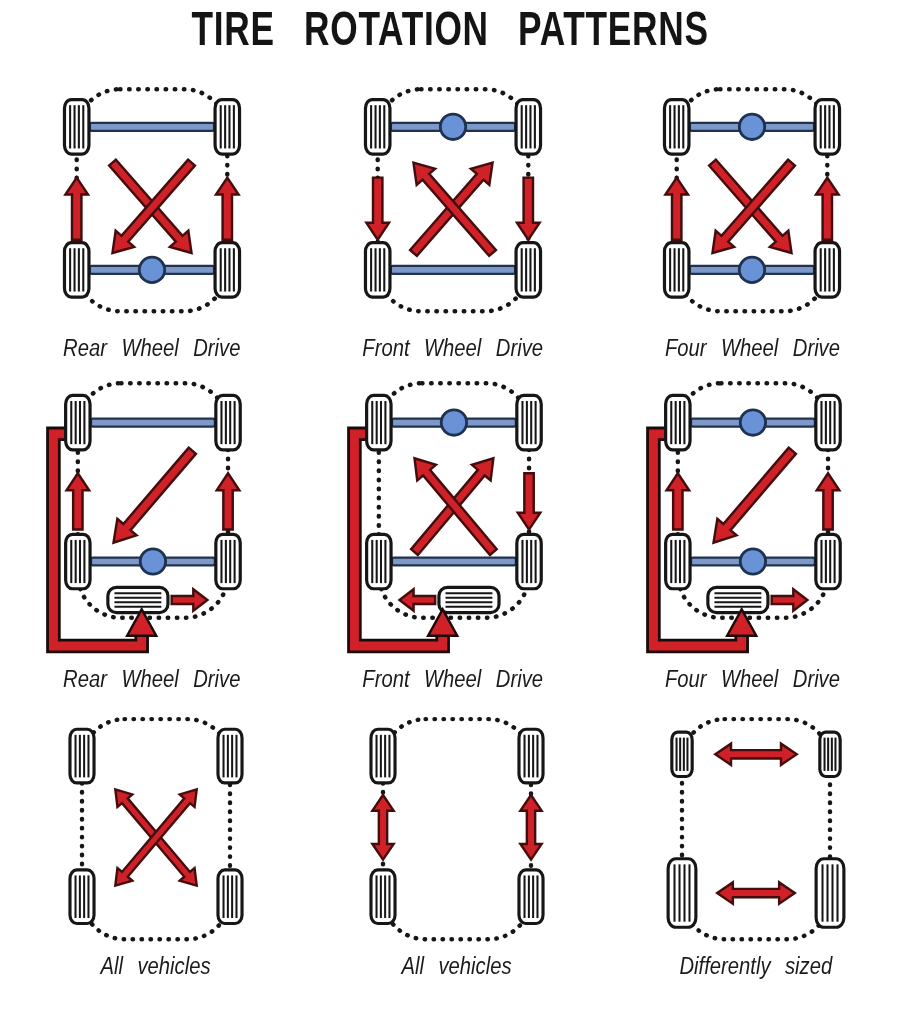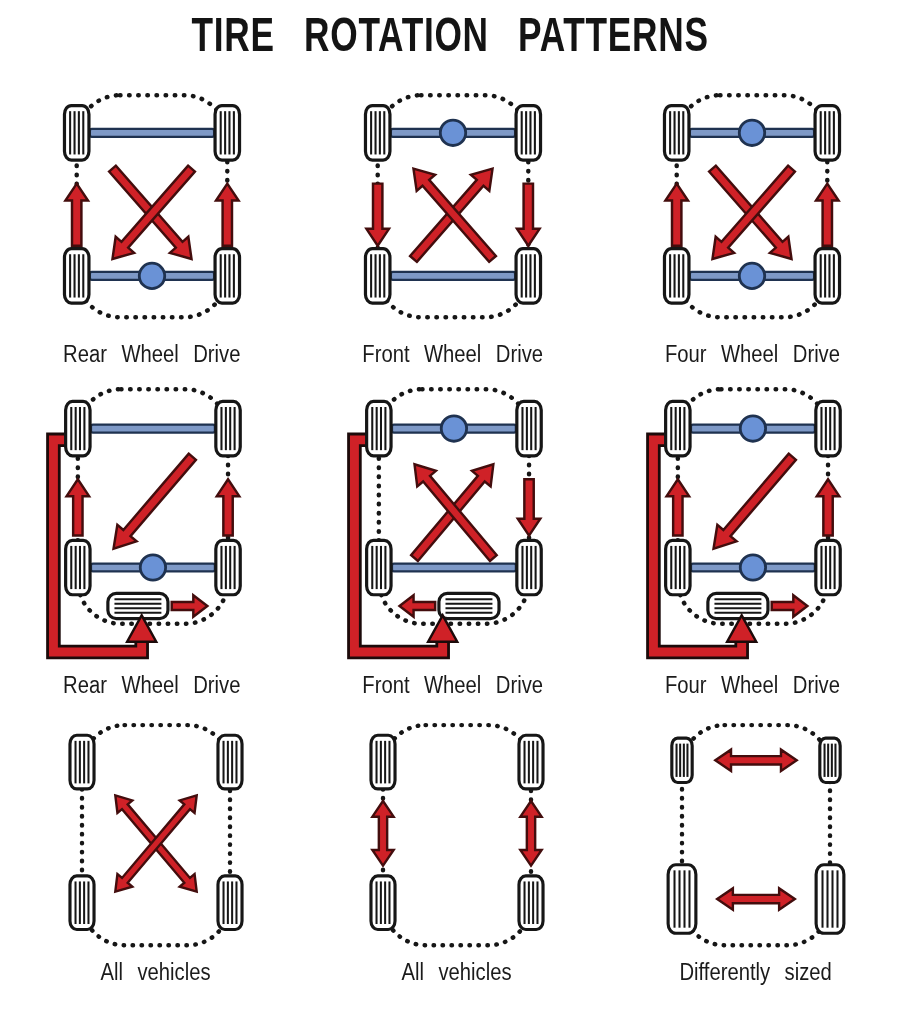--- a/index.html
+++ b/index.html
@@ -1,29 +1,30 @@
 <!DOCTYPE html>
 <html><head>
 <meta charset="utf-8">
 <style>
   html,body{margin:0;padding:0;background:#ffffff;}
   .page{
     position:relative;width:901px;height:1024px;background:#ffffff;
     font-family:"Liberation Sans",sans-serif;overflow:hidden;
   }
-  .title-wrap{width:901px;text-align:center;margin-top:6px;height:62px;}
+  .title-wrap{width:901px;text-align:center;height:62px;}
   .page-title{
     display:inline-block;font-size:49px;font-weight:800;color:#141414;
     transform:scaleX(0.72);transform-origin:center;letter-spacing:1px;word-spacing:26px;
     white-space:nowrap;
   }
   .grid{
     display:grid;width:847px;
     grid-template-columns:303px 300px 298px;
     grid-template-rows:300px 332px 306px;
+    font-style:italic;
   }
   .cell{
     margin:0;display:flex;flex-direction:column;align-items:center;
     justify-content:flex-start;
   }
   .cell.row1{padding-top:14px;}
   .cell.row2{padding-top:8px;}
   .cell.row3{padding-top:14px;padding-left:8px;}
   .caption{
     font-size:23px;color:#1b1b1b;font-weight:500;white-space:nowrap;

